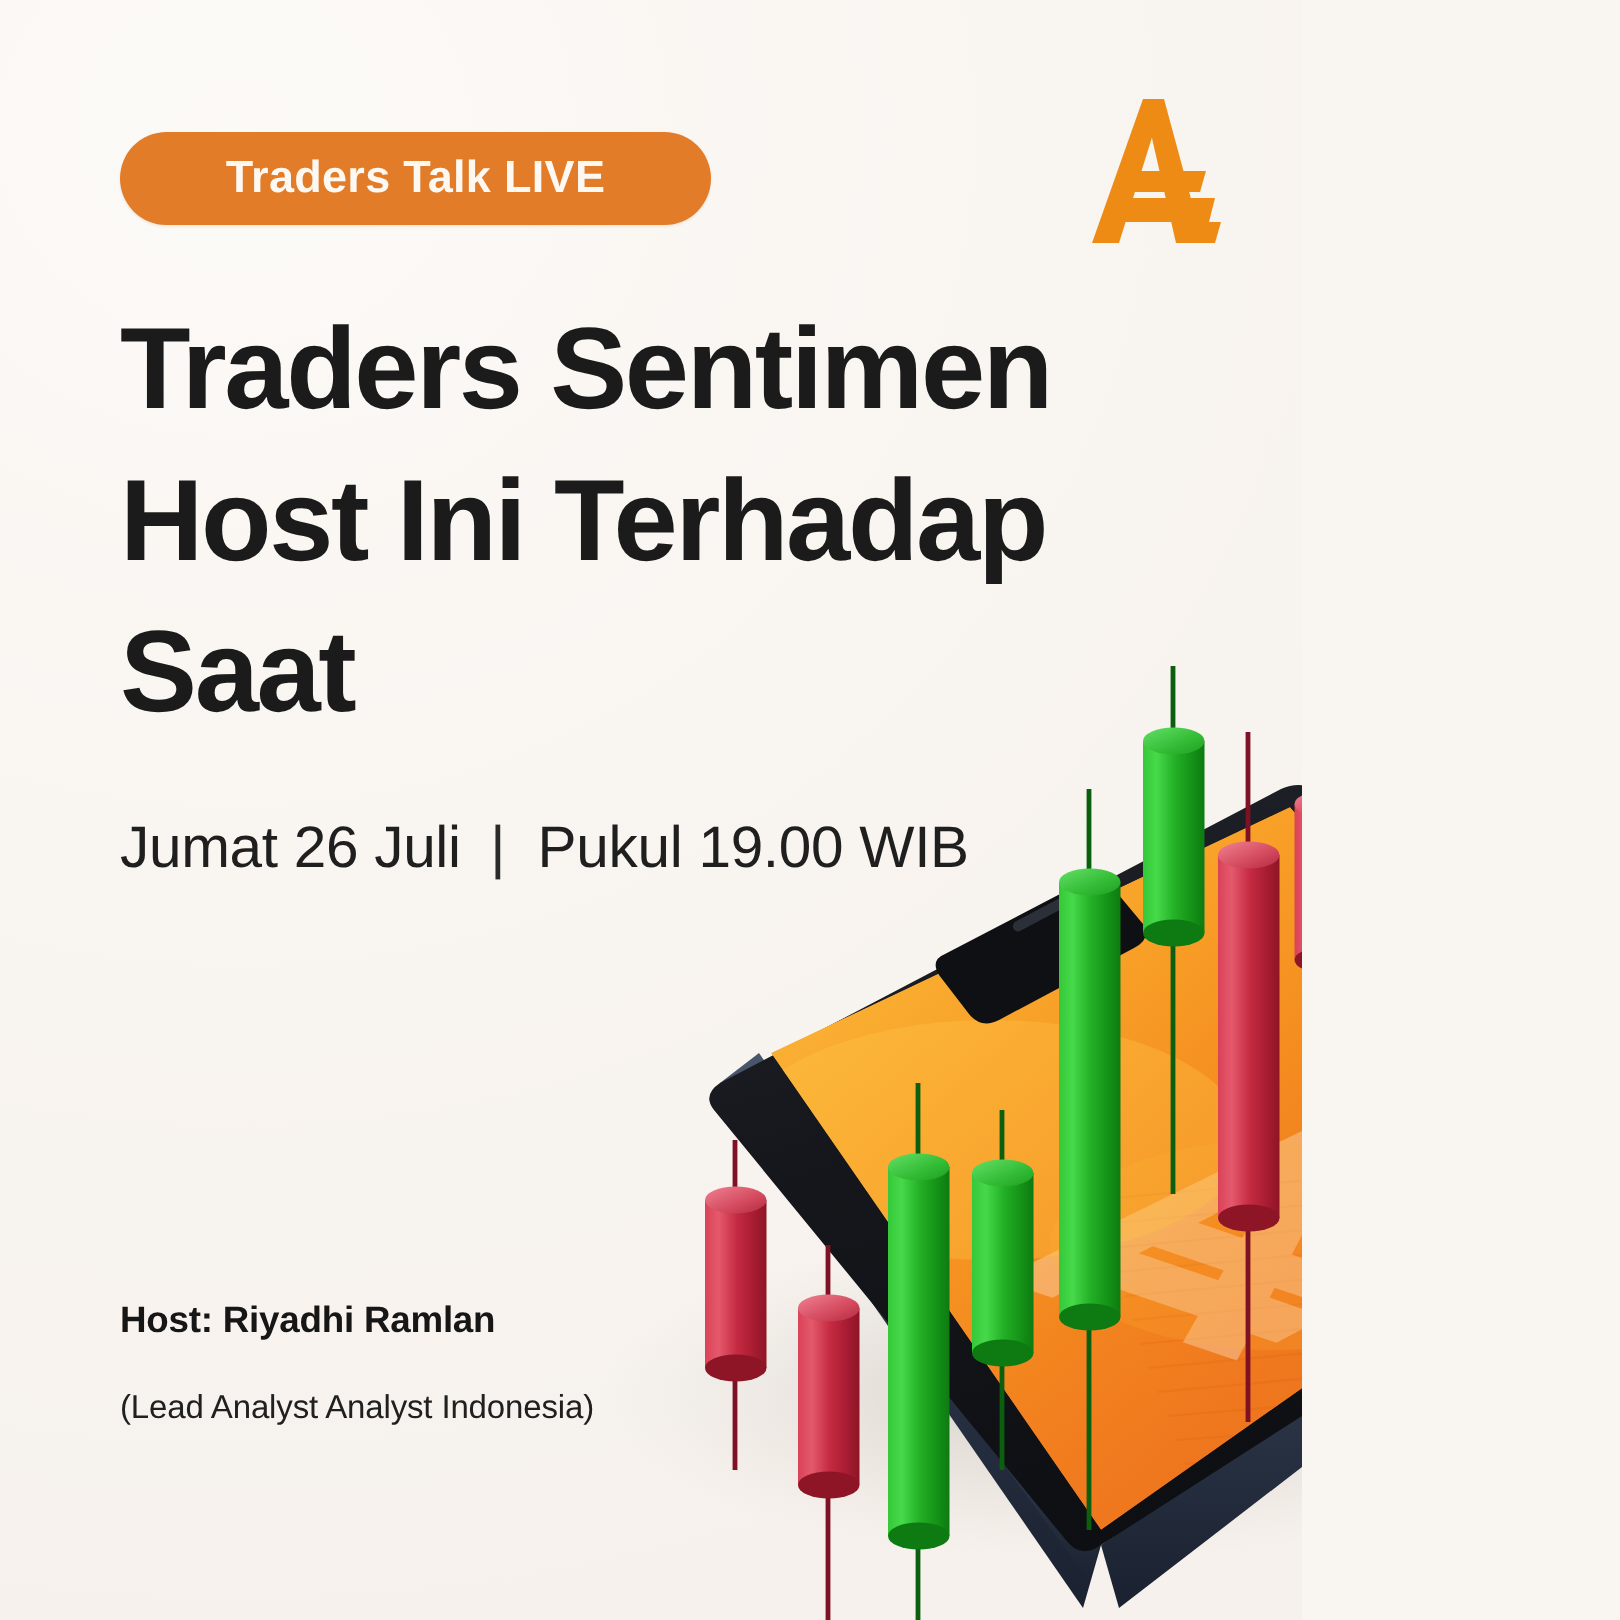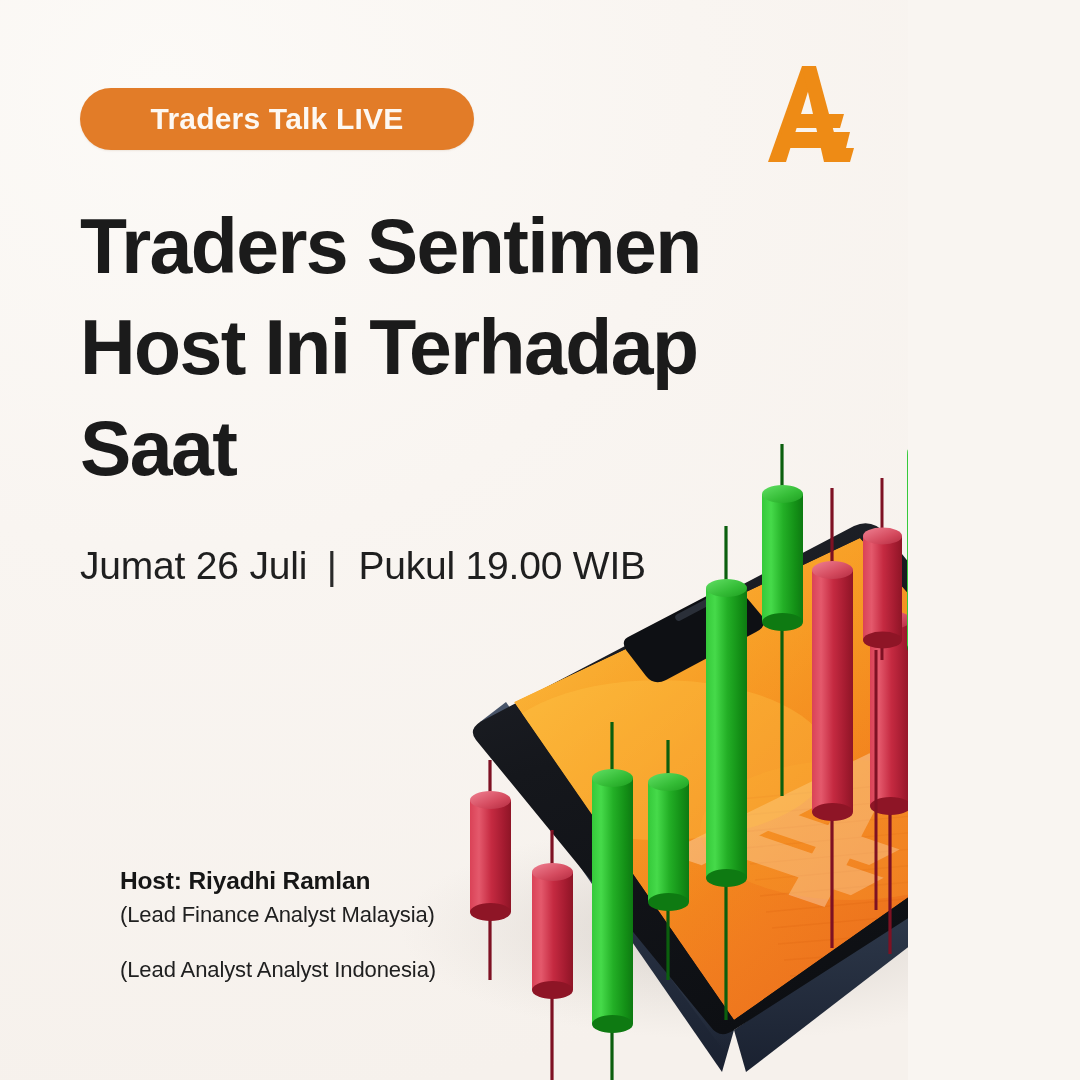--- a/index.html
+++ b/index.html
@@ -2,21 +2,21 @@
 <html><head>
 <meta charset="utf-8">
 <style>
   html,body{margin:0;padding:0;}
   body{
     width:1080px;height:1080px;overflow:hidden;
     background:#F9F5F1;
     font-family:"Liberation Sans",sans-serif;
     position:relative;
   }
-  #stage{position:absolute;inset:0;width:868px;height:1080px;overflow:hidden;background:#f97316;padding-left:40px;}
+  #stage{position:absolute;inset:0;width:868px;height:1080px;overflow:hidden;background:#f97316;}
 
   
   .bg-wash{
     position:absolute;inset:0;
     background:
       radial-gradient(130% 95% at 18% 8%, #FCFAF7 0%, #F9F5F1 45%, #F6F1EC 100%);
   }
 
   
   .badge{
@@ -56,21 +56,21 @@
   }
   .dateline .sep{
     display:inline-block;
     margin:0 11px 0 9px;
     color:#2A2A2A;
     font-weight:300;
   }
 
   
   .speakers{position:absolute;left:80px;top:866px;z-index:40;}
-  .sp-block{margin-bottom:27px;margin-left:40px;}
+  .sp-block{margin-bottom:27px;}
   .sp-block:last-child{margin-bottom:0;}
   .sp-name{
     color:#161616;font-size:24.5px;font-weight:bold;
     letter-spacing:-.15px;line-height:1.25;white-space:nowrap;
   }
   .sp-role{
     color:#202020;font-size:22px;font-weight:400;
     letter-spacing:-.1px;line-height:1.3;margin-top:4px;white-space:nowrap;
   }
 
@@ -373,20 +373,19 @@
       <line x1="232" y1="0" x2="232" y2="186" stroke="#0B5F0E" stroke-width="3"></line>
       <rect x="213" y="30" width="39" height="54" fill="url(#gBody2)"></rect>
       <ellipse cx="232.5" cy="30" rx="19.5" ry="8.5" fill="url(#gTop2)"></ellipse>
       <ellipse cx="232.5" cy="84" rx="19.5" ry="8.5" fill="#0E7A12"></ellipse>
     </g>
   </svg>
 
   <div class="speakers">
     <div class="sp-block">
       <div class="sp-name">Host: Riyadhi Ramlan</div>
-      <div class="sp-role">(Lead Finance Analyst Malaysia)</div>
     </div>
     <div class="sp-block">
       <div class="sp-role">(Lead Analyst Analyst Indonesia)</div>
     </div>
   </div>
 
 </div>
 
 </body></html>

